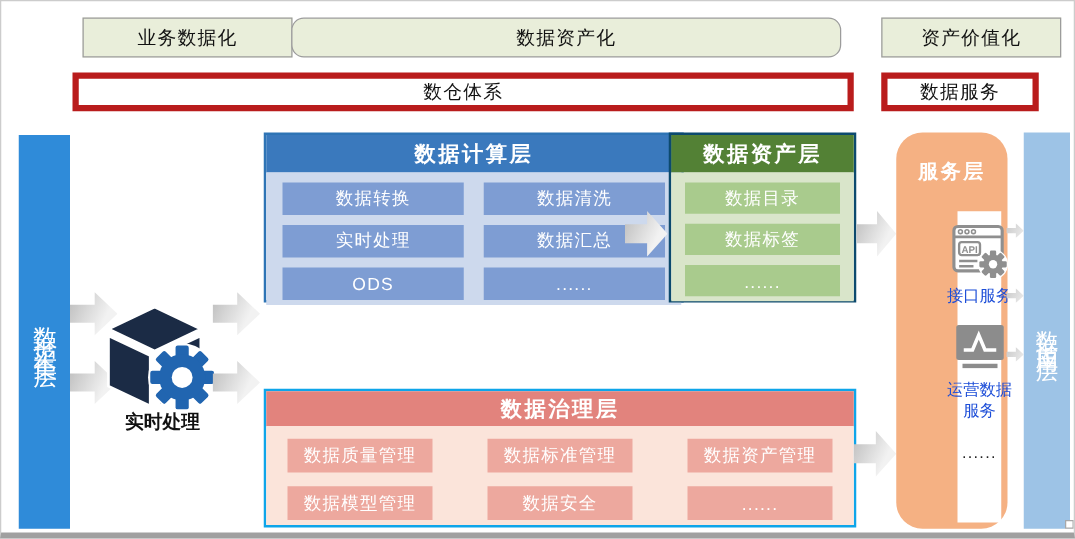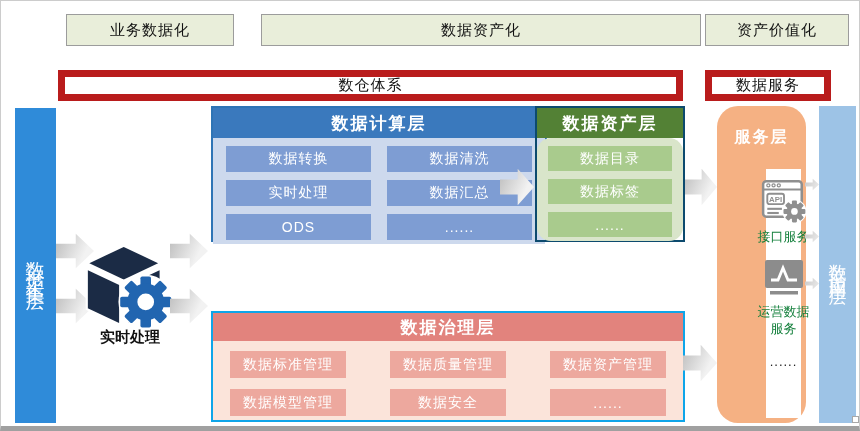--- a/index.html
+++ b/index.html
@@ -9,27 +9,27 @@
     position:relative; width:860px; height:431px; background:#ffffff;
     border:1px solid #cccccc; border-bottom:5px solid #a0a0a0; overflow:hidden;padding-left:12px;
   }
   
   .banner {
     position:absolute; top:13px; height:32px; background:#e9eeda;
     border:1px solid #9c9c9c; display:flex; align-items:center; justify-content:center;
     font-size:15px; color:#111; letter-spacing:1px;
   }
   .banner-1 { left:65px;  width:168px; }
-  .banner-2 { left:260px; width:440px; }
+  .banner-2 { left:232px; width:440px;border-radius:10px; }
   .banner-3 { left:704px; width:144px; }
   
   .wbox {
     position:absolute; top:57px; height:31px; background:#ffffff;
-    border:7px solid #b91c1c; display:flex; align-items:center; justify-content:center;
-    font-size:15px; color:#111; letter-spacing:1px;margin-top:12px;
+    border:5px solid #b91c1c; display:flex; align-items:center; justify-content:center;
+    font-size:15px; color:#111; letter-spacing:1px;
   }
   .wbox-1 { left:57px;  width:625px; }
   .wbox-2 { left:704px; width:126px; }
   
   .vbar {
     position:absolute; display:flex; align-items:center; justify-content:center;
     color:#fff;
   }
   .vbar-left  { left:14px;  top:107px; width:41px; height:315px; background:#2f8bd9; }
   .vbar-right { left:818px; top:105px; width:37px; height:317px; background:#9dc3e6; }
@@ -72,21 +72,21 @@
   .compute .bd {
     background:#cdd9ed; padding:8px 13px 4px;
     display:grid; grid-template-columns:1fr 1fr; grid-auto-rows:26px; gap:8px 16px;
   }
   .compute .item { background:#7e9dd3; }
   
   .asset { left:534px; top:105px; width:150px; height:136px; border:2px solid #0c4a6e; }
   .asset .hdr { background:#538135; }
   .asset .bd {
     background:#d9e5ca; padding:8px 11px 4px;
-    display:grid; grid-template-columns:1fr; grid-auto-rows:25px; gap:8px;border-radius:14px;
+    display:grid; grid-template-columns:1fr; grid-auto-rows:25px; gap:8px;
   }
   .asset .item { background:#a9cb8d; }
   
   .governance { left:210px; top:310px; width:474px; height:111px; border:2px solid #0ea5e9; }
   .governance .hdr { flex-basis:28px; background:#e2837d; }
   .governance .bd {
     background:#fbe4da; padding:10px 17px 4px;
     display:grid; grid-template-columns:1fr 1fr 1fr; grid-auto-rows:27px; gap:11px 44px;
   }
   .governance .item { background:#eda89e; }
@@ -94,21 +94,21 @@
   .service { position:absolute; left:716px; top:105px; width:89px; height:317px; background:#f5b183;border-radius:21px; }
   .service-title {
     height:63px; display:flex; align-items:center; justify-content:center;
     color:#fff; font-size:16px; font-weight:bold; letter-spacing:2px;
   }
   .service-inner {
     position:absolute; left:5px; right:5px; top:63px; bottom:5px; background:#ffffff;
     display:flex; flex-direction:column; align-items:center; padding-top:8px;margin-left:44px;
   }
   .svc-label {
-    font-size:13px; color:#15803d; text-align:center; width:60px; line-height:1.35;
+    font-size:13px; color:#1d4ed8; text-align:center; width:60px; line-height:1.35;
     margin-top:3px;
   }
   .svc-more { font-size:13px; color:#222; margin-top:16px; letter-spacing:1px; }
   .icon-gap { margin-top:12px; }
   
   .handle {
     position:absolute; left:851px; top:415px; width:7px; height:7px;
     background:#fff; border:1px solid #a8a8a8;
   }
 </style>
@@ -179,22 +179,22 @@
       <div class="item">数据标签</div>
       <div class="item">......</div>
     </div>
   </div>
 
   <div class="arrow" style="left:684px; top:167px; width:32px; height:38px;"></div>
 
   <div class="layer governance">
     <div class="hdr">数据治理层</div>
     <div class="bd">
+      <div class="item">数据质量管理</div>
       <div class="item">数据标准管理</div>
-      <div class="item">数据质量管理</div>
       <div class="item">数据资产管理</div>
       <div class="item">数据模型管理</div>
       <div class="item">数据安全</div>
       <div class="item">......</div>
     </div>
   </div>
 
   <div class="arrow" style="left:682px; top:343px; width:34px; height:38px;"></div>
 
   <div class="service">

